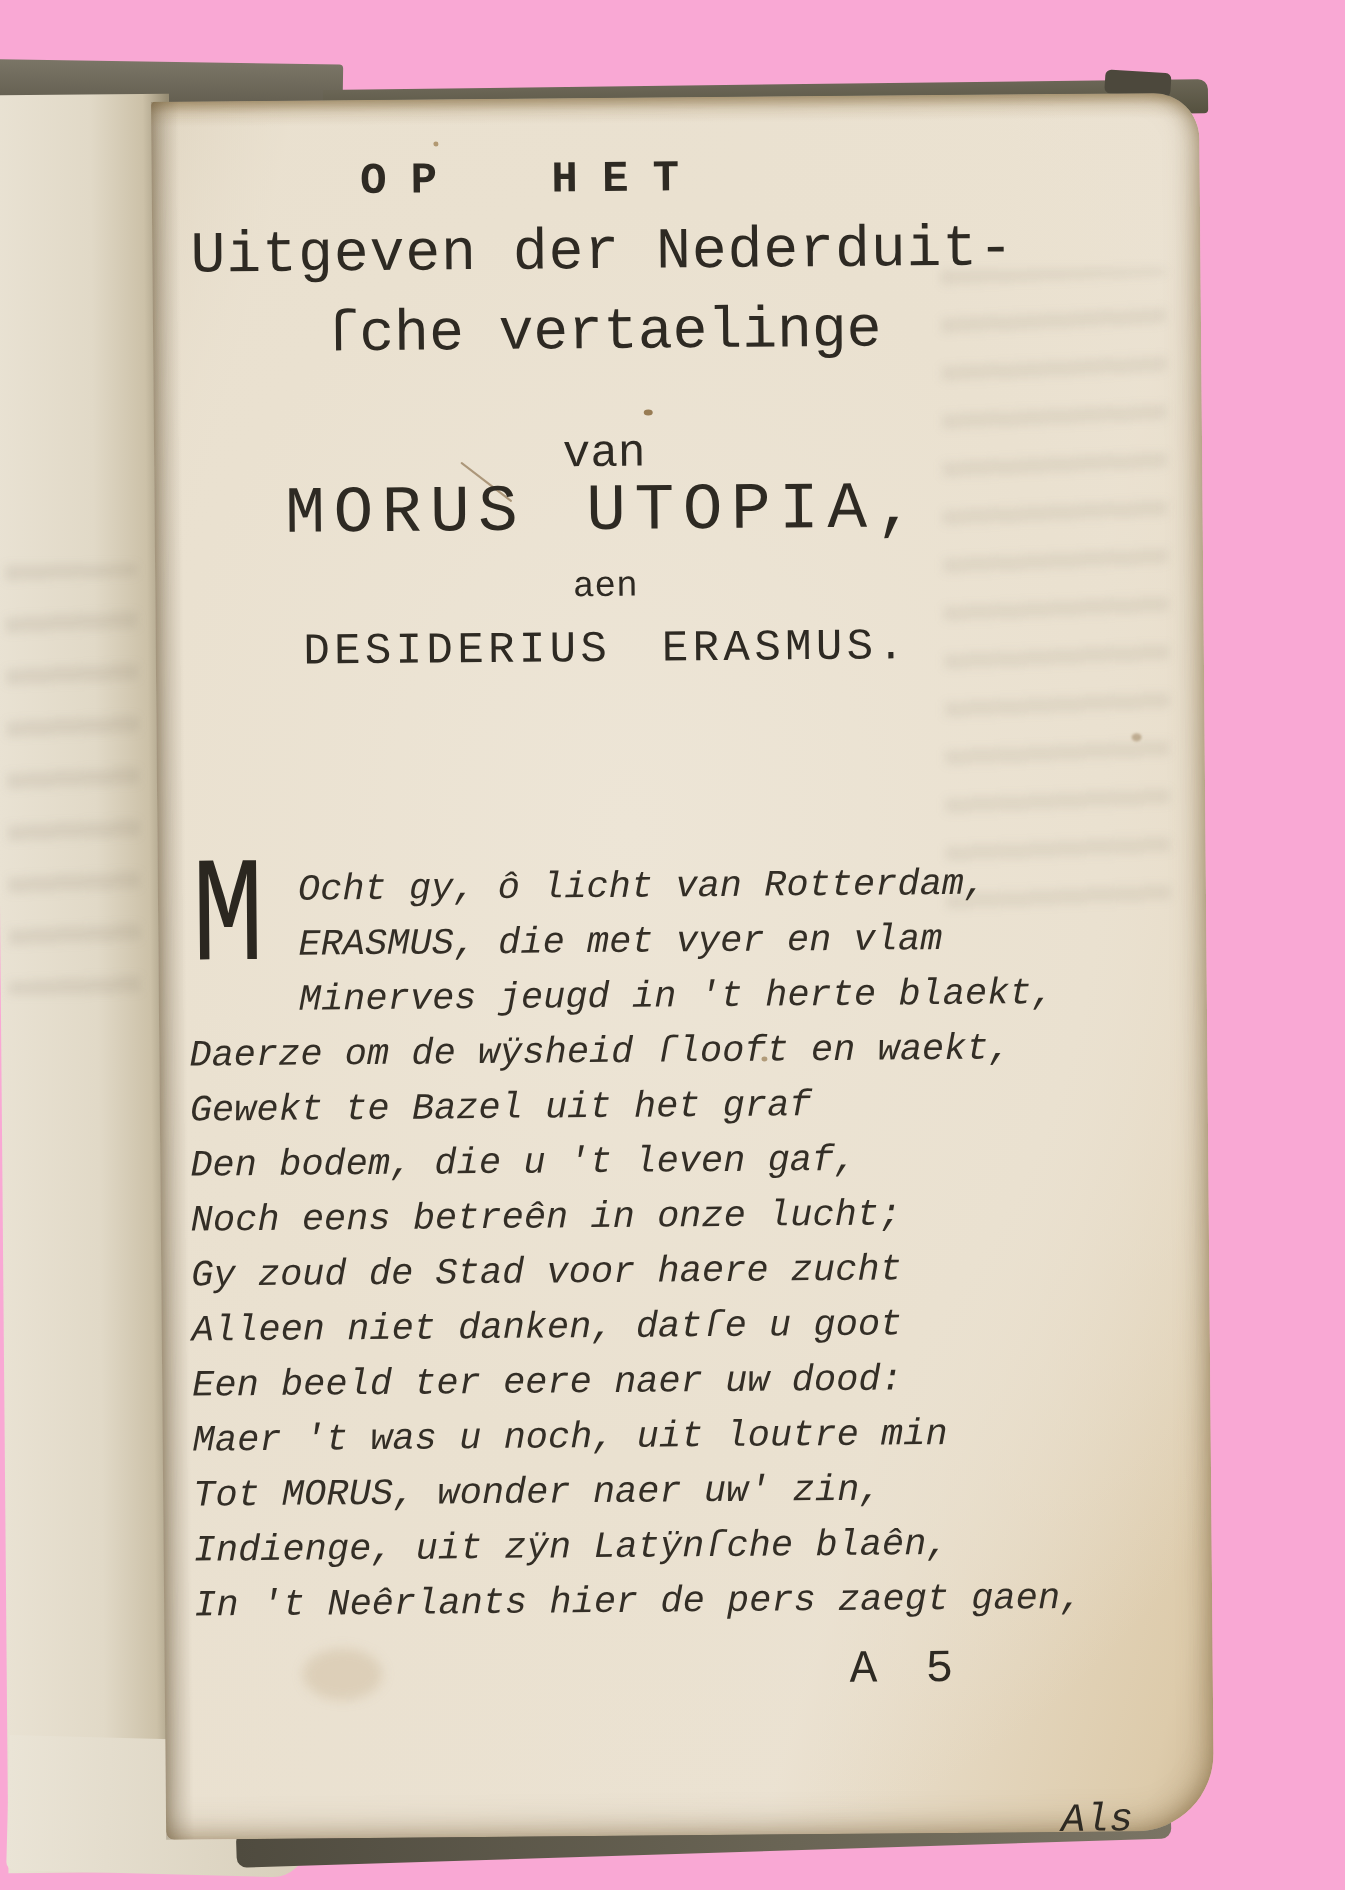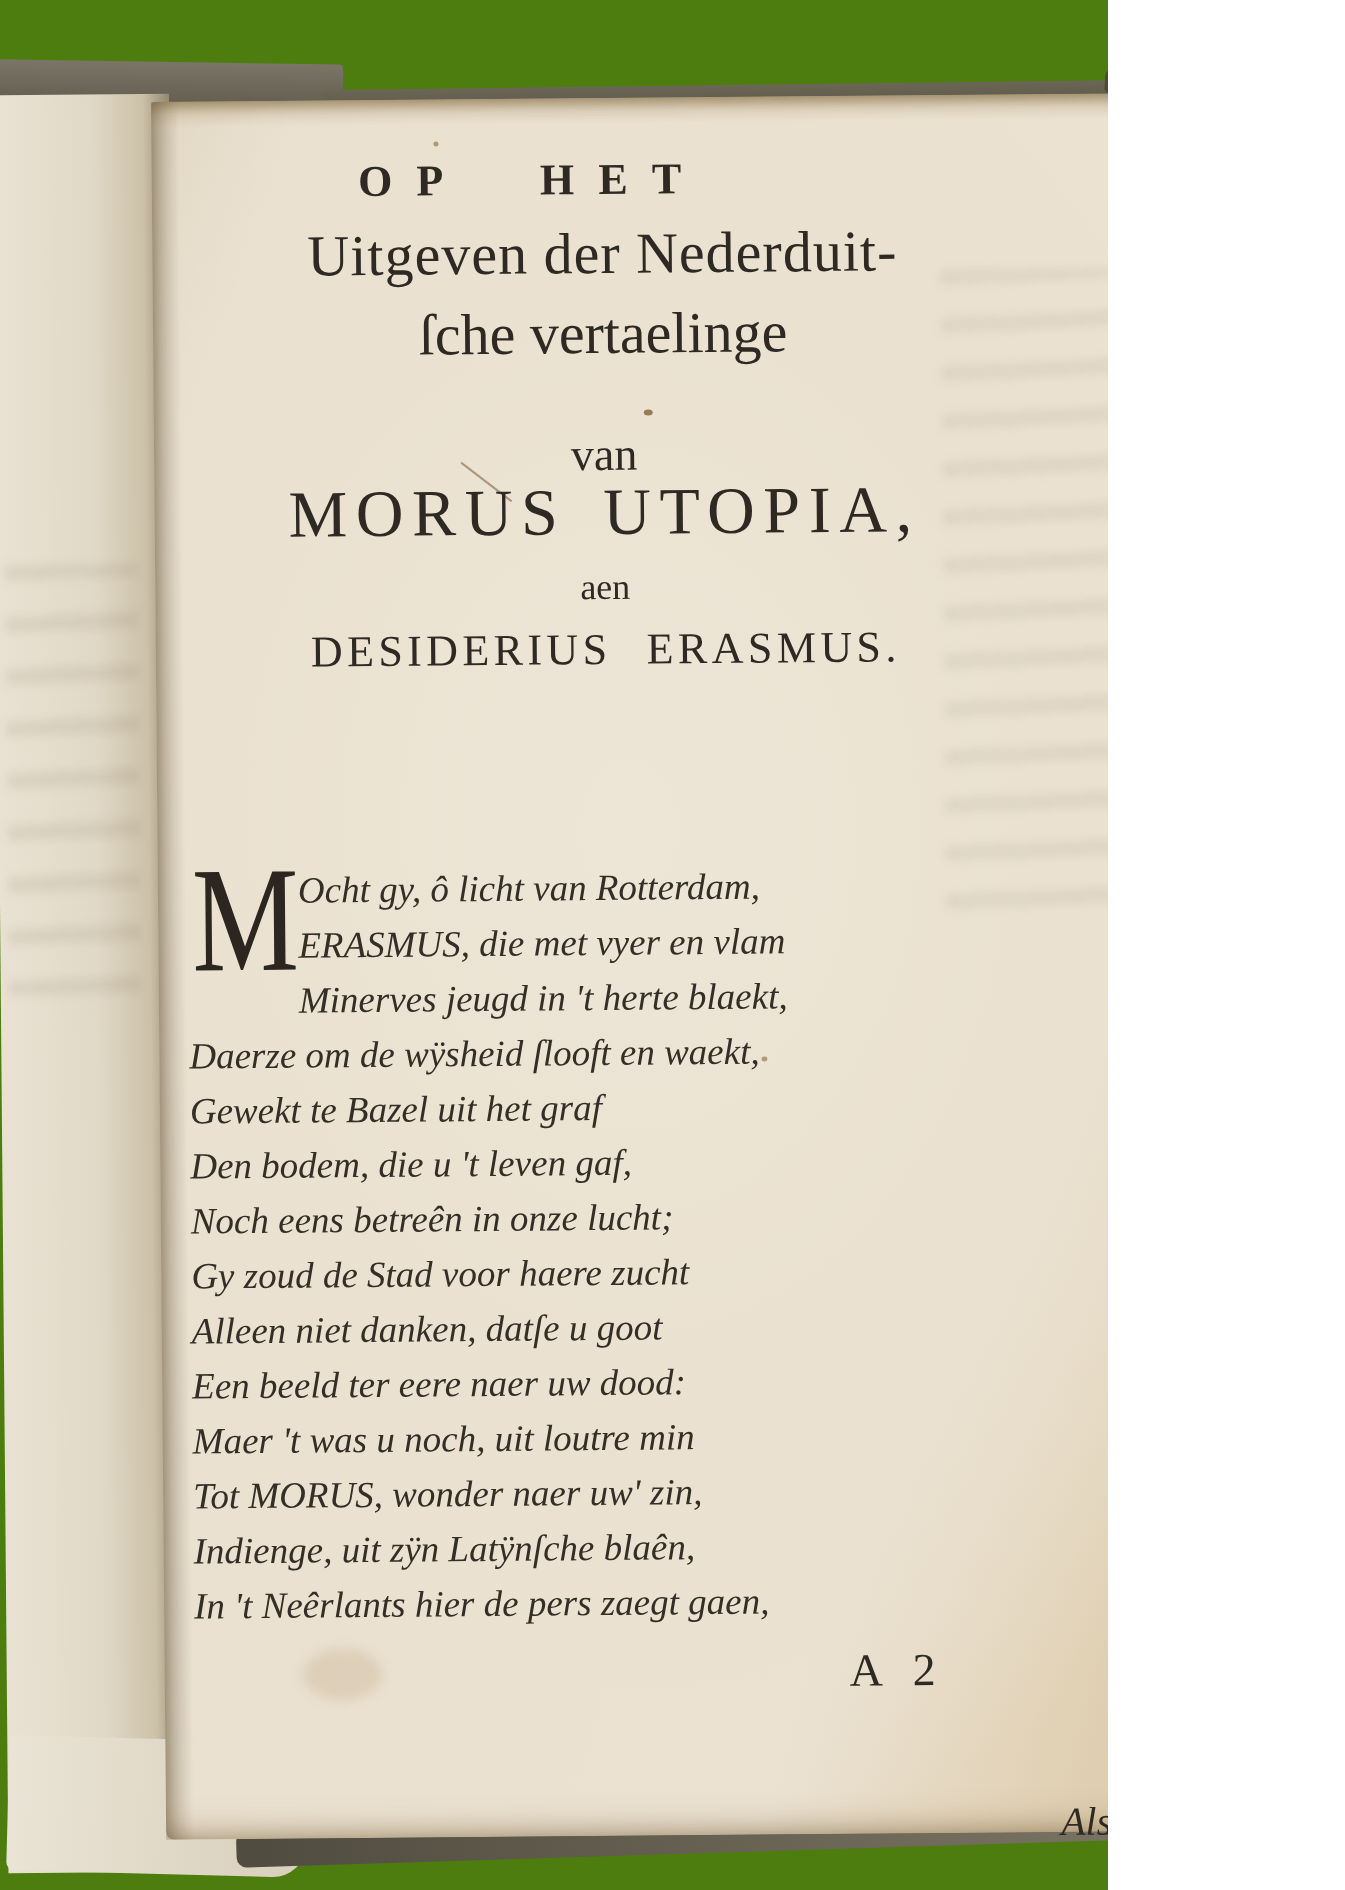--- a/index.html
+++ b/index.html
@@ -1,18 +1,18 @@
 <!DOCTYPE html>
 <html><head>
 <meta charset="utf-8">
 <title>Page</title>
 <style>
   html,body{margin:0;padding:0;background:#ffffff;}
-  .photo{position:relative;width:1108px;height:1890px;background:#4d7c0f;overflow:hidden;
-         font-family:Liberation Serif, serif;color:#2e2a23;}
+  .photo{position:relative;width:1345px;height:1890px;background:#f9a8d4;overflow:hidden;
+         font-family:Liberation Mono, monospace;color:#2e2a23;}
   .book{position:absolute;left:0;top:0;width:1345px;height:1890px;
         transform:rotate(-0.5deg);transform-origin:600px 900px;}
 
   
   .board-top-a{position:absolute;left:-10px;top:58px;width:360px;height:46px;
                background:linear-gradient(180deg,#7a7566,#615c4e);transform:rotate(1.4deg);border-radius:4px;}
   .board-top-b{position:absolute;left:330px;top:86px;width:885px;height:34px;
                background:linear-gradient(180deg,#6b6656,#55513f);transform:rotate(-0.2deg);border-radius:0 10px 4px 0;}
   .board-top-c{position:absolute;left:1112px;top:76px;width:66px;height:24px;background:#4c483c;
                border-radius:6px;transform:rotate(4deg);}
@@ -125,19 +125,19 @@
           <div class="pl">Noch eens betreên in onze lucht;</div>
           <div class="pl">Gy zoud de Stad voor haere zucht</div>
           <div class="pl">Alleen niet danken, datſe u goot</div>
           <div class="pl">Een beeld ter eere naer uw dood:</div>
           <div class="pl">Maer 't was u noch, uit loutre min</div>
           <div class="pl">Tot MORUS, wonder naer uw' zin,</div>
           <div class="pl">Indienge, uit zÿn Latÿnſche blaên,</div>
           <div class="pl">In 't Neêrlants hier de pers zaegt gaen,</div>
         </div>
 
-        <div class="sig">A 2</div>
+        <div class="sig">A 5</div>
         <div class="catch">Als</div>
       </div>
     </div>
 
   </div>
 </div>
 
 </body></html>

